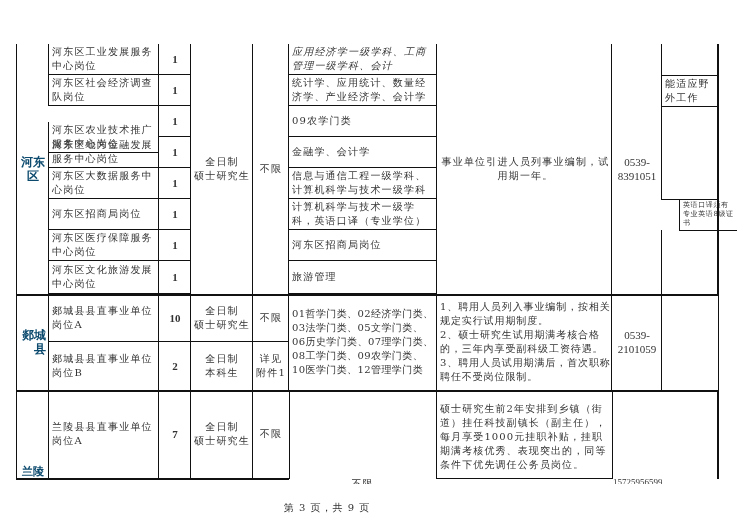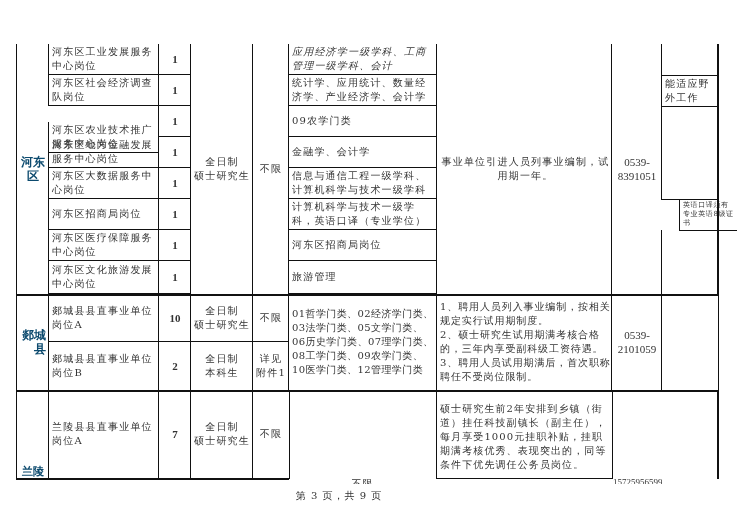--- a/index.html
+++ b/index.html
@@ -9,21 +9,21 @@
           font-size:10px; line-height:14px; }
   .bb { border-bottom:1.5px solid #111; }
   .bl { border-left:1.5px solid #111; }
   .br { border-right:1.5px solid #111; }
   .center { justify-content:center; text-align:center; }
   .left { justify-content:flex-start; text-align:left; padding-left:3px; padding-right:2px; }
   .txt { letter-spacing:1.2px; }
   .num { font-weight:bold; font-family:"Liberation Serif", serif; font-size:11px; }
   .region { font-weight:900; font-size:12px; color:#0c4a6e; font-family:"DejaVu Sans", sans-serif; letter-spacing:0; }
   .tiny { font-size:7px; line-height:9px; letter-spacing:0.6px; }
-  .footer { position:absolute; left:0; width:654px; top:489px; text-align:center; font-size:10px; color:#333; letter-spacing:1px;padding-left:12px; }
+  .footer { position:absolute; left:0; width:654px; top:501px; text-align:center; font-size:10px; color:#333; letter-spacing:1px; }
   .vline { position:absolute; width:1.5px; background:#111; }
   .hline { position:absolute; height:1.5px; background:#111; }
 </style>
 </head>
 <body>
 
 <div class="cell center bl region" style="left:16px; top:44px; width:33px; height:251px; border-bottom:1.5px solid #111;">
   <span style="width:26px; display:block;">河东区</span>
 </div>
 

